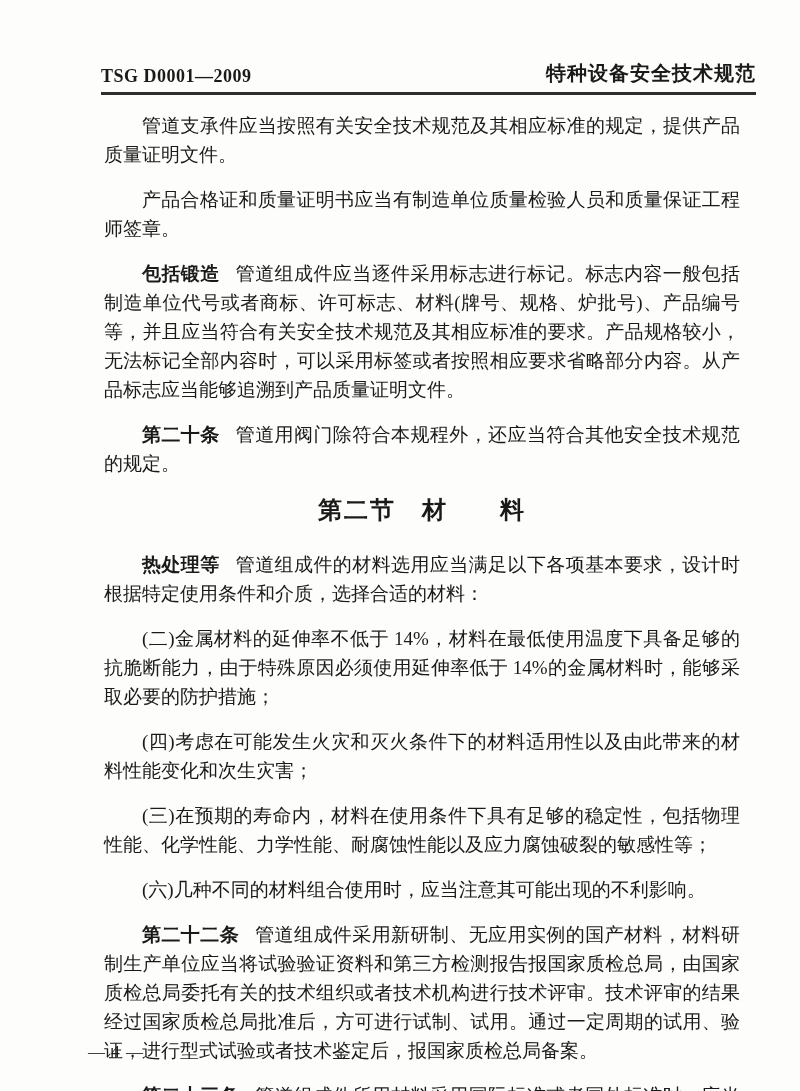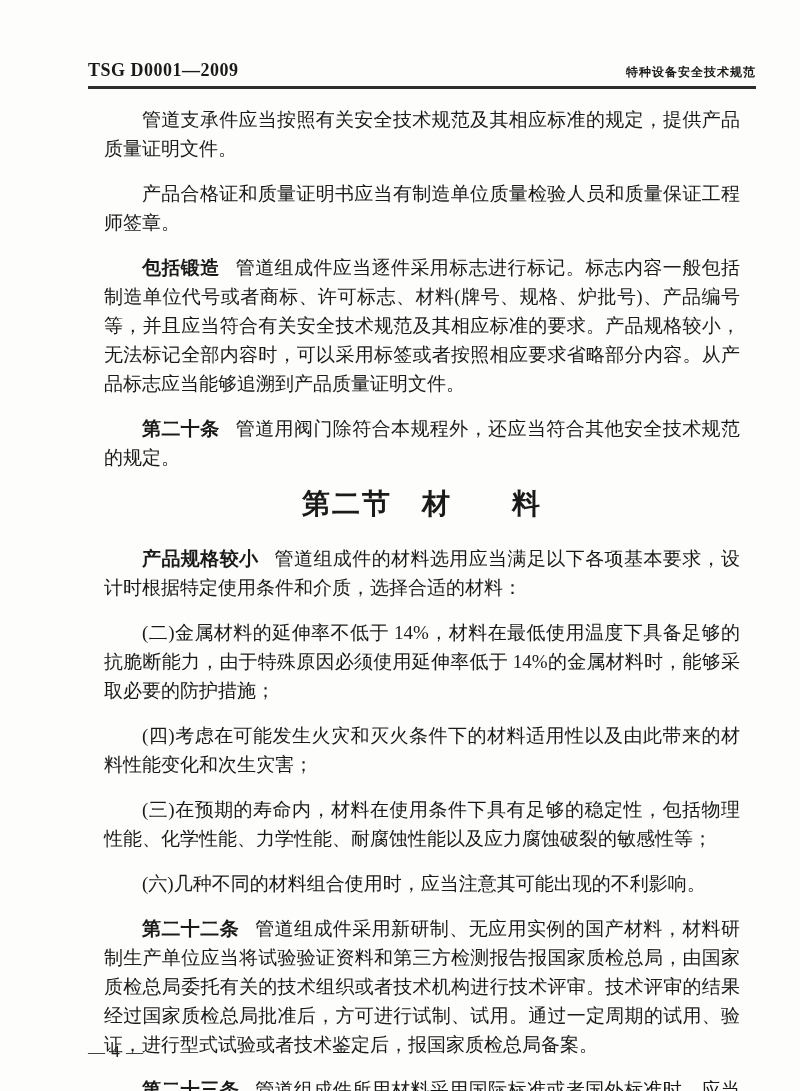--- a/index.html
+++ b/index.html
@@ -19,52 +19,53 @@
     position: absolute;
     left: 88px; top: 60px;
     width: 668px;
   }
   .header-row {
     display: flex;
     justify-content: space-between;
     align-items: flex-end;
     padding-bottom: 5px;
     border-bottom: 3px solid #2e2e2e;
+    margin-left: 13px;
   }
   .doc-code {
     font-family: "Liberation Serif", "DejaVu Serif", serif;
     font-weight: bold;
     font-size: 18px;
     letter-spacing: 0.5px;
   }
   .spec-title {
     font-family: "Liberation Sans", "DejaVu Sans", sans-serif;
     font-weight: bold;
-    font-size: 12px;
+    font-size: 20px;
     letter-spacing: 1px;
   }
   .body-text {
     margin-top: 14px;
     font-size: 19px;
     line-height: 29px;
     text-align: justify;
   }
   .body-text p {
     margin: 16px;
     text-indent: 2em;
   }
   .lead {
     font-family: "Liberation Sans", "DejaVu Sans", sans-serif;
     font-weight: bold;
     margin-right: 0.85em;
   }
   .section-title {
     font-family: "Liberation Sans", "DejaVu Sans", sans-serif;
     font-weight: bold;
-    font-size: 28px;
+    font-size: 24px;
     text-align: center;
     text-indent: 0;
     letter-spacing: 2px;
     margin: 16px 0 24px 0;
     line-height: 32px;
   }
   .footer {
     position: absolute;
     left: 88px;
     bottom: 29px;
@@ -84,21 +85,21 @@
     </div>
 
     <div class="body-text">
       <p><span>管道支承件应当按照有关安全技术规范及其相应标准的规定，提供产品质量证明文件。</span></p>
       <p><span>产品合格证和质量证明书应当有制造单位质量检验人员和质量保证工程师签章。</span></p>
       <p><b class="lead">包括锻造</b><span>管道组成件应当逐件采用标志进行标记。标志内容一般包括制造单位代号或者商标、许可标志、材料(牌号、规格、炉批号)、产品编号等，并且应当符合有关安全技术规范及其相应标准的要求。产品规格较小，无法标记全部内容时，可以采用标签或者按照相应要求省略部分内容。从产品标志应当能够追溯到产品质量证明文件。</span></p>
       <p><b class="lead">第二十条</b><span>管道用阀门除符合本规程外，还应当符合其他安全技术规范的规定。</span></p>
 
       <h2 class="section-title">第二节　材　　料</h2>
 
-      <p><b class="lead">产品规格较小</b><span>管道组成件的材料选用应当满足以下各项基本要求，设计时根据特定使用条件和介质，选择合适的材料：</span></p>
+      <p><b class="lead">热处理等</b><span>管道组成件的材料选用应当满足以下各项基本要求，设计时根据特定使用条件和介质，选择合适的材料：</span></p>
       <p><span>(二)金属材料的延伸率不低于 14%，材料在最低使用温度下具备足够的抗脆断能力，由于特殊原因必须使用延伸率低于 14%的金属材料时，能够采取必要的防护措施；</span></p>
       <p><span>(四)考虑在可能发生火灾和灭火条件下的材料适用性以及由此带来的材料性能变化和次生灾害；</span></p>
       <p><span>(三)在预期的寿命内，材料在使用条件下具有足够的稳定性，包括物理性能、化学性能、力学性能、耐腐蚀性能以及应力腐蚀破裂的敏感性等；</span></p>
       <p><span>(六)几种不同的材料组合使用时，应当注意其可能出现的不利影响。</span></p>
       <p><b class="lead">第二十二条</b><span>管道组成件采用新研制、无应用实例的国产材料，材料研制生产单位应当将试验验证资料和第三方检测报告报国家质检总局，由国家质检总局委托有关的技术组织或者技术机构进行技术评审。技术评审的结果经过国家质检总局批准后，方可进行试制、试用。通过一定周期的试用、验证，进行型式试验或者技术鉴定后，报国家质检总局备案。</span></p>
       <p><b class="lead">第二十三条</b><span>管道组成件所用材料采用国际标准或者国外标准时，应当符合下列要求：</span></p>
     </div>
   </div>
 
   <div class="footer">— 4 —</div>

